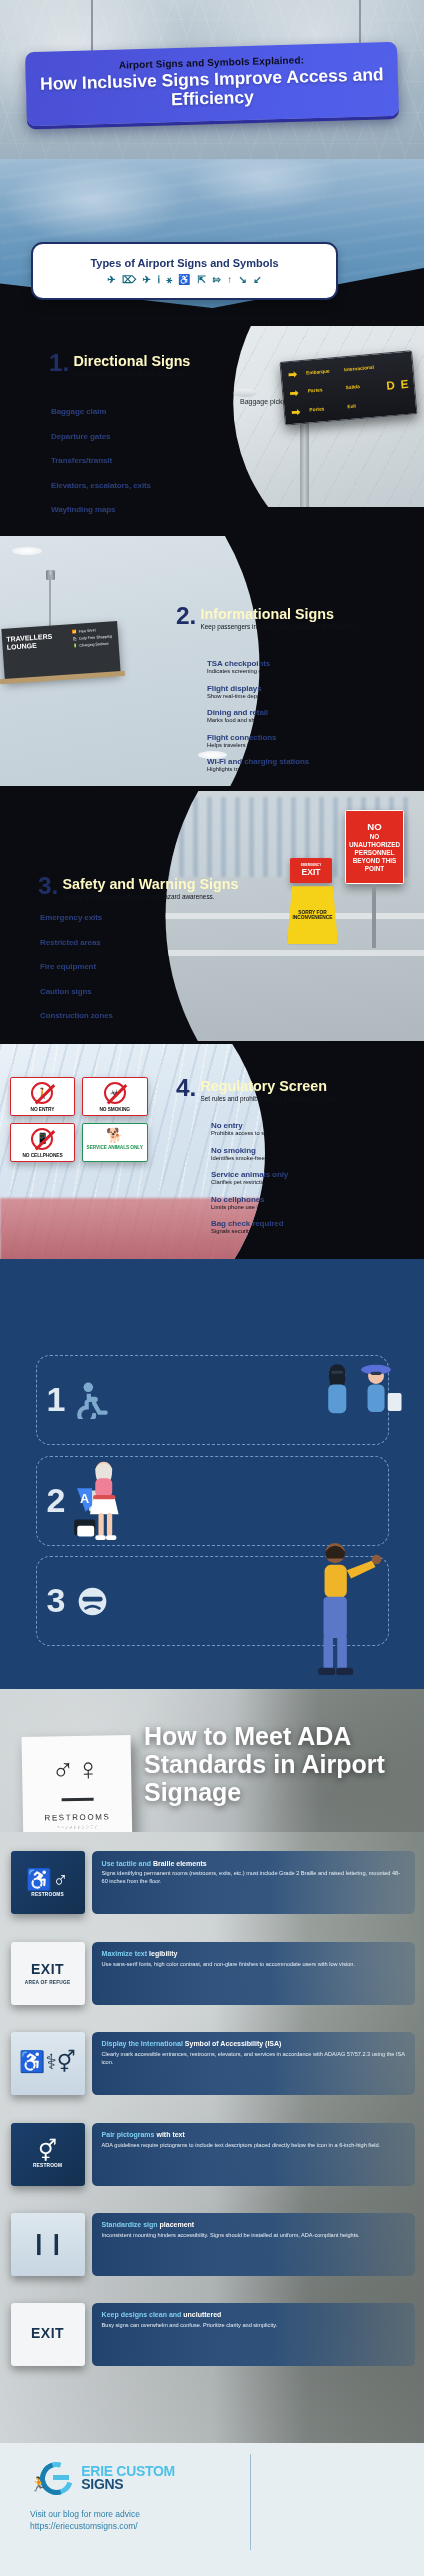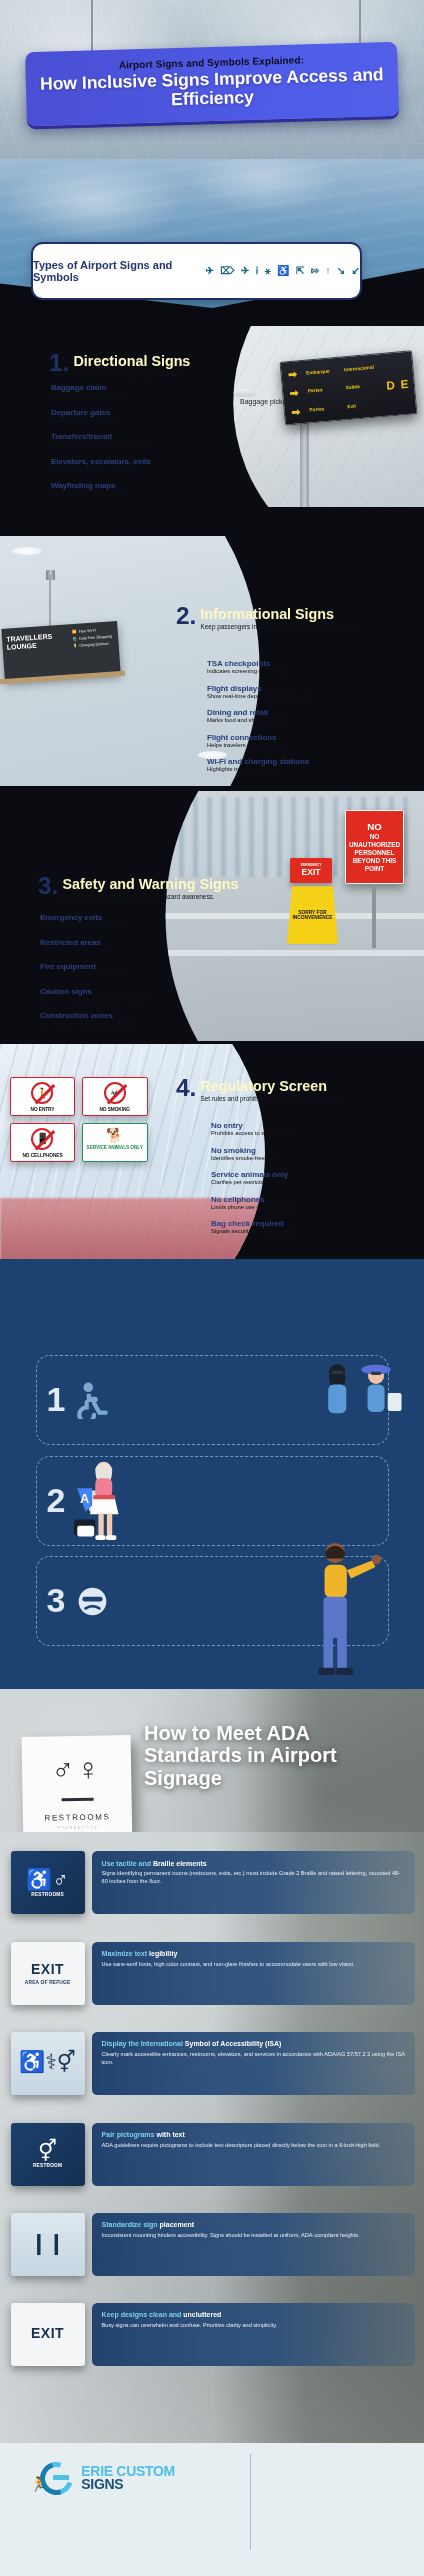--- a/index.html
+++ b/index.html
@@ -50,23 +50,23 @@
     background:linear-gradient(180deg,#9fbcd4 0%,#6d9bc0 45%,#4a83ad 100%); }
   .band-types .bt-blur { position:absolute; inset:0;
     background:
       radial-gradient(ellipse 127px 58px at 22% 25%, rgba(255,255,255,.45), transparent 72%),
       radial-gradient(ellipse 106px 48px at 62% 12%, rgba(255,255,255,.35), transparent 72%),
       repeating-linear-gradient(-8deg, rgba(255,255,255,.12) 0 1.6px, transparent 1.6px 16px);
     filter:blur(1.6px); }
   .wedge-black { position:absolute; left:0; top:223px; width:425px; height:112px;
     background:#0b0c11; clip-path: polygon(0 54%, 0 100%, 100% 100%, 100% 40%, 50% 76%); }
   .types-card {
-    position:absolute; left:31px; top:242px; width:331px; height:58px;
+    position:absolute; left:31px; top:242px; width:307px; height:58px;
     background:#ffffff; border:2.1px solid #1f2f66; border-radius:11.7px;
-    display:flex; flex-direction:row; align-items:center; justify-content:center; gap:6px;
+    display:flex; flex-direction:column; align-items:center; justify-content:center; gap:6px;
     box-shadow:0 4.2px 9.6px rgba(0,0,0,.25);
   }
   .types-card h2 { color:#21356f; font-size:11px; font-weight:800; }
   .types-icons { display:flex; gap:6.4px; align-items:center; color:#1f6f91; font-size:10px; line-height:1; }
   .types-icons span { color:#18687f; font-weight:700; }
 
   
   .sec1 { position:absolute; left:0; top:319px; width:425px; height:223px; background:#0b0c11; overflow:hidden; }
   .sec1-photo { position:absolute; right:0; top:7.4px; width:223px; height:181px;
     clip-path: ellipse(78% 96% at 92% 42%); overflow:hidden;
@@ -85,21 +85,21 @@
   }
   .gate-col { padding:3.2px 2.7px; display:flex; flex-direction:column; justify-content:space-around; }
   .gate-col.arrow { width:22px; align-items:center; color:#f0c419; font-size:10.6px; font-weight:800; }
   .gate-col.txt { flex:1; }
   .gate-col.letters { width:33px; align-items:center; justify-content:space-around; color:#f0c419; font-size:11.7px; font-weight:800; display:flex; flex-direction:row;}
   .gate-row { color:#f0c419; font-size:4.8px; font-weight:700; line-height:1.1; }
   .sec-num { font-size:24.4px; font-weight:800; color:#1f2f66; line-height:.85; }
   .sec-title { font-size:14.3px; font-weight:800; color:#fef9c3; }
   .sec-sub { font-size:6.4px; color:#11131a; margin-top:1.1px; }
   .sec1-head { position:absolute; left:49px; top:34px; display:flex; align-items:flex-start; gap:4.2px; }
-  .sec1-list { position:absolute; left:51px; top:64px; width:159px; }
+  .sec1-list { position:absolute; left:51px; top:88px; width:159px; }
   .li { margin-bottom:9.6px; }
   .li b { display:block; font-size:8px; font-weight:800; color:#2b3f7e; letter-spacing:-0.1px; }
   .li span { display:block; font-size:5.8px; color:#0e1015; }
 
   
   .sec2 { position:absolute; left:0; top:536px; width:425px; height:255px; background:#0b0c11; overflow:hidden; }
   .sec2-photo { position:absolute; left:0; top:0; width:276px; height:250px;
     clip-path: ellipse(82% 98% at 12% 52%); overflow:hidden;
     background:linear-gradient(170deg,#dbe3e9 0%,#ccd7de 45%,#c2ced6 100%); }
   .lounge-rod { position:absolute; left:49px; top:39px; width:2.1px; height:51px; background:linear-gradient(90deg,#7d858b,#c3cad0,#7d858b); }
@@ -184,21 +184,21 @@
     background:linear-gradient(90deg,#c9cfd1 0%,#c2c8ca 55%,#8d9490 75%,#7e8681 100%); }
   .ada .grain { position:absolute; inset:0;
     background:radial-gradient(circle at 20% 30%, rgba(255,255,255,.25), transparent 60%),
                radial-gradient(circle at 78% 70%, rgba(0,0,0,.18), transparent 60%); }
   .ada-plate { position:absolute; left:23.4px; top:47px; width:109px; height:170px; background:#fbfbfb; transform:rotate(-1deg);
     box-shadow:5.3px 7.4px 14px rgba(0,0,0,.4); display:flex; flex-direction:column; align-items:center; padding-top:18px; }
   .ada-plate .figs { font-size:31px; color:#2c2f33; letter-spacing:2.1px; line-height:1; }
   .ada-plate .bar { width:32px; height:3.2px; background:#2c2f33; margin-top:12.7px; }
   .ada-plate .cap { margin-top:11.7px; font-size:8px; letter-spacing:1.6px; color:#2c2f33; }
   .ada-plate .braille { margin-top:3.2px; font-size:4.2px; letter-spacing:1.1px; color:#8a8f94; }
-  .ada-title { position:absolute; left:144px; top:33px; width:266px; color:#fff; font-size:20px; font-weight:800;
+  .ada-title { position:absolute; left:144px; top:33px; width:266px; color:#fff; font-size:25px; font-weight:800;
     line-height:1.12; text-shadow:0 1.6px 7.4px rgba(0,0,0,.55); }
 
   
   .steps { position:absolute; left:0; top:1832px; width:425px; height:611px; overflow:hidden;
     background:linear-gradient(90deg,#cfd4d6 0%,#c6cccd 50%,#8f9692 72%,#7f8782 100%); }
   .steps .grain2 { position:absolute; inset:0;
     background:radial-gradient(circle at 30% 20%, rgba(255,255,255,.22), transparent 55%),
                radial-gradient(circle at 80% 80%, rgba(0,0,0,.2), transparent 60%); }
   .step { position:absolute; left:10.6px; width:404px; height:80px; display:flex; align-items:center; gap:7.4px; }
   .step-tile { flex:none; width:74px; height:63px; border-radius:3.2px; display:flex; flex-direction:column;
@@ -664,19 +664,23 @@
             <div class="walker">🏃</div>
           </div>
           <div class="logo-txt">
             <div class="l1">ERIE CUSTOM</div>
             <div class="l2">
               <span class="sg">SIGNS</span>
 
             </div>
           </div>
         </div>
+        <div class="f-blog">
+          <div>Visit our blog for more advice</div>
+          <div>https://eriecustomsigns.com/</div>
+        </div>
       </div>
       <div class="f-divider"></div>
     </div>
   </div>
 
 </div>
 
 
 </body></html>

